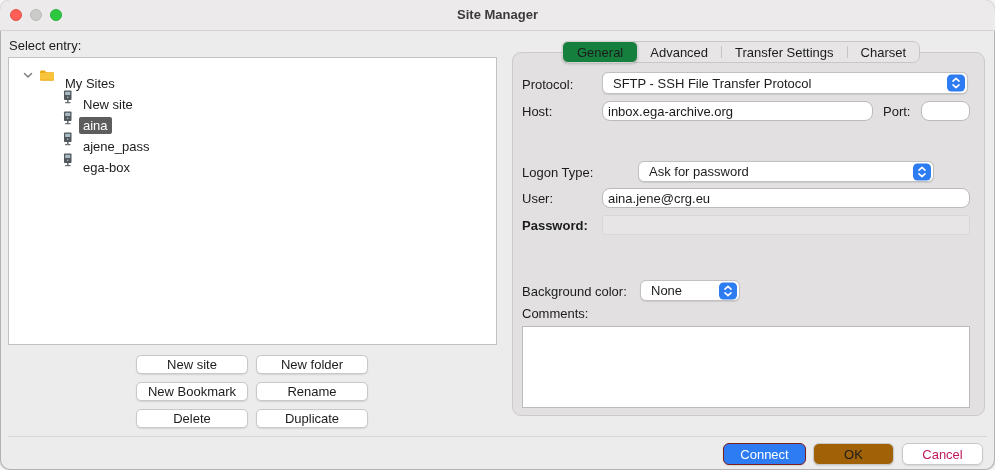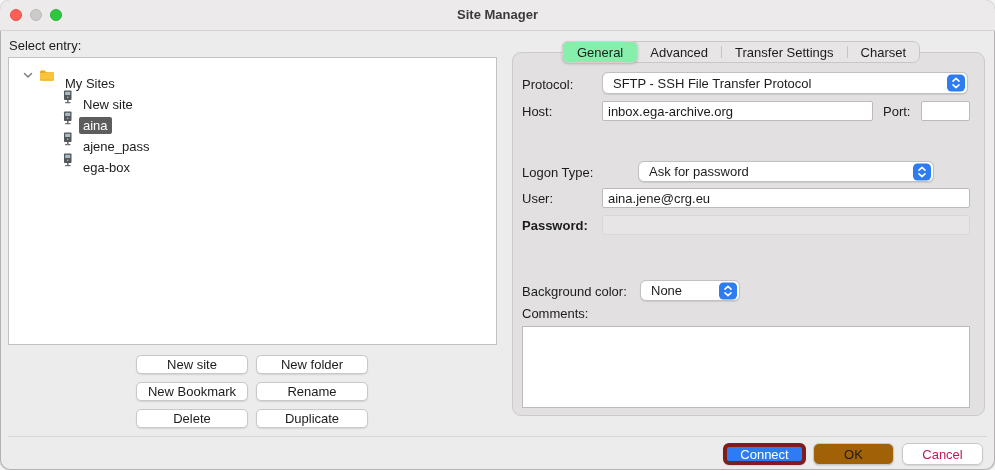--- a/index.html
+++ b/index.html
@@ -25,33 +25,33 @@
   .tree-label{padding:1px 4px;white-space:nowrap;margin-top:16px;}
   .tree-row.selected .tree-label{background:#5D5D5D;color:#fff;border-radius:2px;}
   .icon{display:inline-flex;align-items:center;justify-content:center;flex:0 0 auto;}
   
   .btn-grid{position:absolute;left:136px;top:355px;display:grid;grid-template-columns:112px 112px;column-gap:8px;row-gap:8px;}
   .btn{height:19px;background:#fff;border:1px solid #C8C8C8;border-radius:5px;font:13px "Liberation Sans",sans-serif;display:flex;align-items:center;justify-content:center;box-shadow:0 1px 1.5px rgba(0,0,0,0.10);padding:0;color:#1C1C1C;}
   
   .panel{position:absolute;left:512px;top:52px;width:473px;height:364px;background:#E2E0E0;border:1px solid #CBC9C9;border-radius:9px;box-sizing:border-box;}
   .tabbar{position:absolute;left:562px;top:41px;height:22px;display:flex;align-items:stretch;background:#E7E5E5;border:1px solid #C8C6C6;border-radius:7px;box-sizing:border-box;}
   .tab{padding:0 13px;display:flex;align-items:center;font-size:13px;border-radius:6px;white-space:nowrap;color:#1C1C1C;}
-  .tab.active{background:#86efac;margin:-1px;padding:0 14px;border:1px solid #D2D0D0;box-shadow:0 1px 2.5px rgba(0,0,0,0.20);}
+  .tab.active{background:#15803d;margin:-1px;padding:0 14px;border:1px solid #D2D0D0;box-shadow:0 1px 2.5px rgba(0,0,0,0.20);}
   .tab-divider{width:1px;background:#C6C4C4;margin:4px 0;flex:0 0 auto;}
   
   .flabel{position:absolute;white-space:nowrap;}
-  .text-input{position:absolute;background:#fff;border:1px solid #BCBABA;border-radius:2px;box-sizing:border-box;font:13px "Liberation Sans",sans-serif;padding:0 5px;color:#1C1C1C;outline:none;}
+  .text-input{position:absolute;background:#fff;border:1px solid #BCBABA;border-radius:8px;box-sizing:border-box;font:13px "Liberation Sans",sans-serif;padding:0 5px;color:#1C1C1C;outline:none;}
   .text-input:disabled{background:#E7E5E5;border:1px solid #D9D7D7;border-radius:3px;}
   .popup{position:absolute;background:#fff;border:1px solid #C2C0C0;border-radius:6px;box-sizing:border-box;display:flex;align-items:center;padding-left:10px;box-shadow:0 0.5px 1px rgba(0,0,0,0.10);white-space:nowrap;overflow:hidden;}
   .stepper{position:absolute;right:2px;top:50%;transform:translateY(-50%);width:18px;height:17px;background:#2E7CF2;border-radius:4.5px;display:flex;align-items:center;justify-content:center;}
   .comments-box{position:absolute;left:522px;top:326px;width:448px;height:82px;background:#fff;border:1px solid #BCBABA;box-sizing:border-box;resize:none;font:13px "Liberation Sans",sans-serif;outline:none;}
   
   .footer-sep{position:absolute;left:8px;width:979px;top:436px;height:1px;background:#D7D5D5;}
   .footer-btn{position:absolute;top:443px;height:22px;border-radius:6px;font:13px "Liberation Sans",sans-serif;display:flex;align-items:center;justify-content:center;box-sizing:border-box;box-shadow:0 1px 1.5px rgba(0,0,0,0.10);padding:0;}
-  .btn-connect{left:723px;width:83px;background:#2D7CF3;color:#fff;border:4px solid #7f1d1d;}
+  .btn-connect{left:723px;width:83px;background:#2D7CF3;color:#fff;border:1px solid #7f1d1d;}
   .btn-ok{left:813px;width:81px;background:#a16207;color:#1C1C1C;border:1px solid #C8C8C8;}
   .btn-cancel{left:902px;width:81px;background:#fff;color:#be185d;border:1px solid #C8C8C8;}
 </style>
 </head>
 <body>
 
 <div class="window">
 
   <div class="titlebar">
     <div class="traffic t-close"></div>

